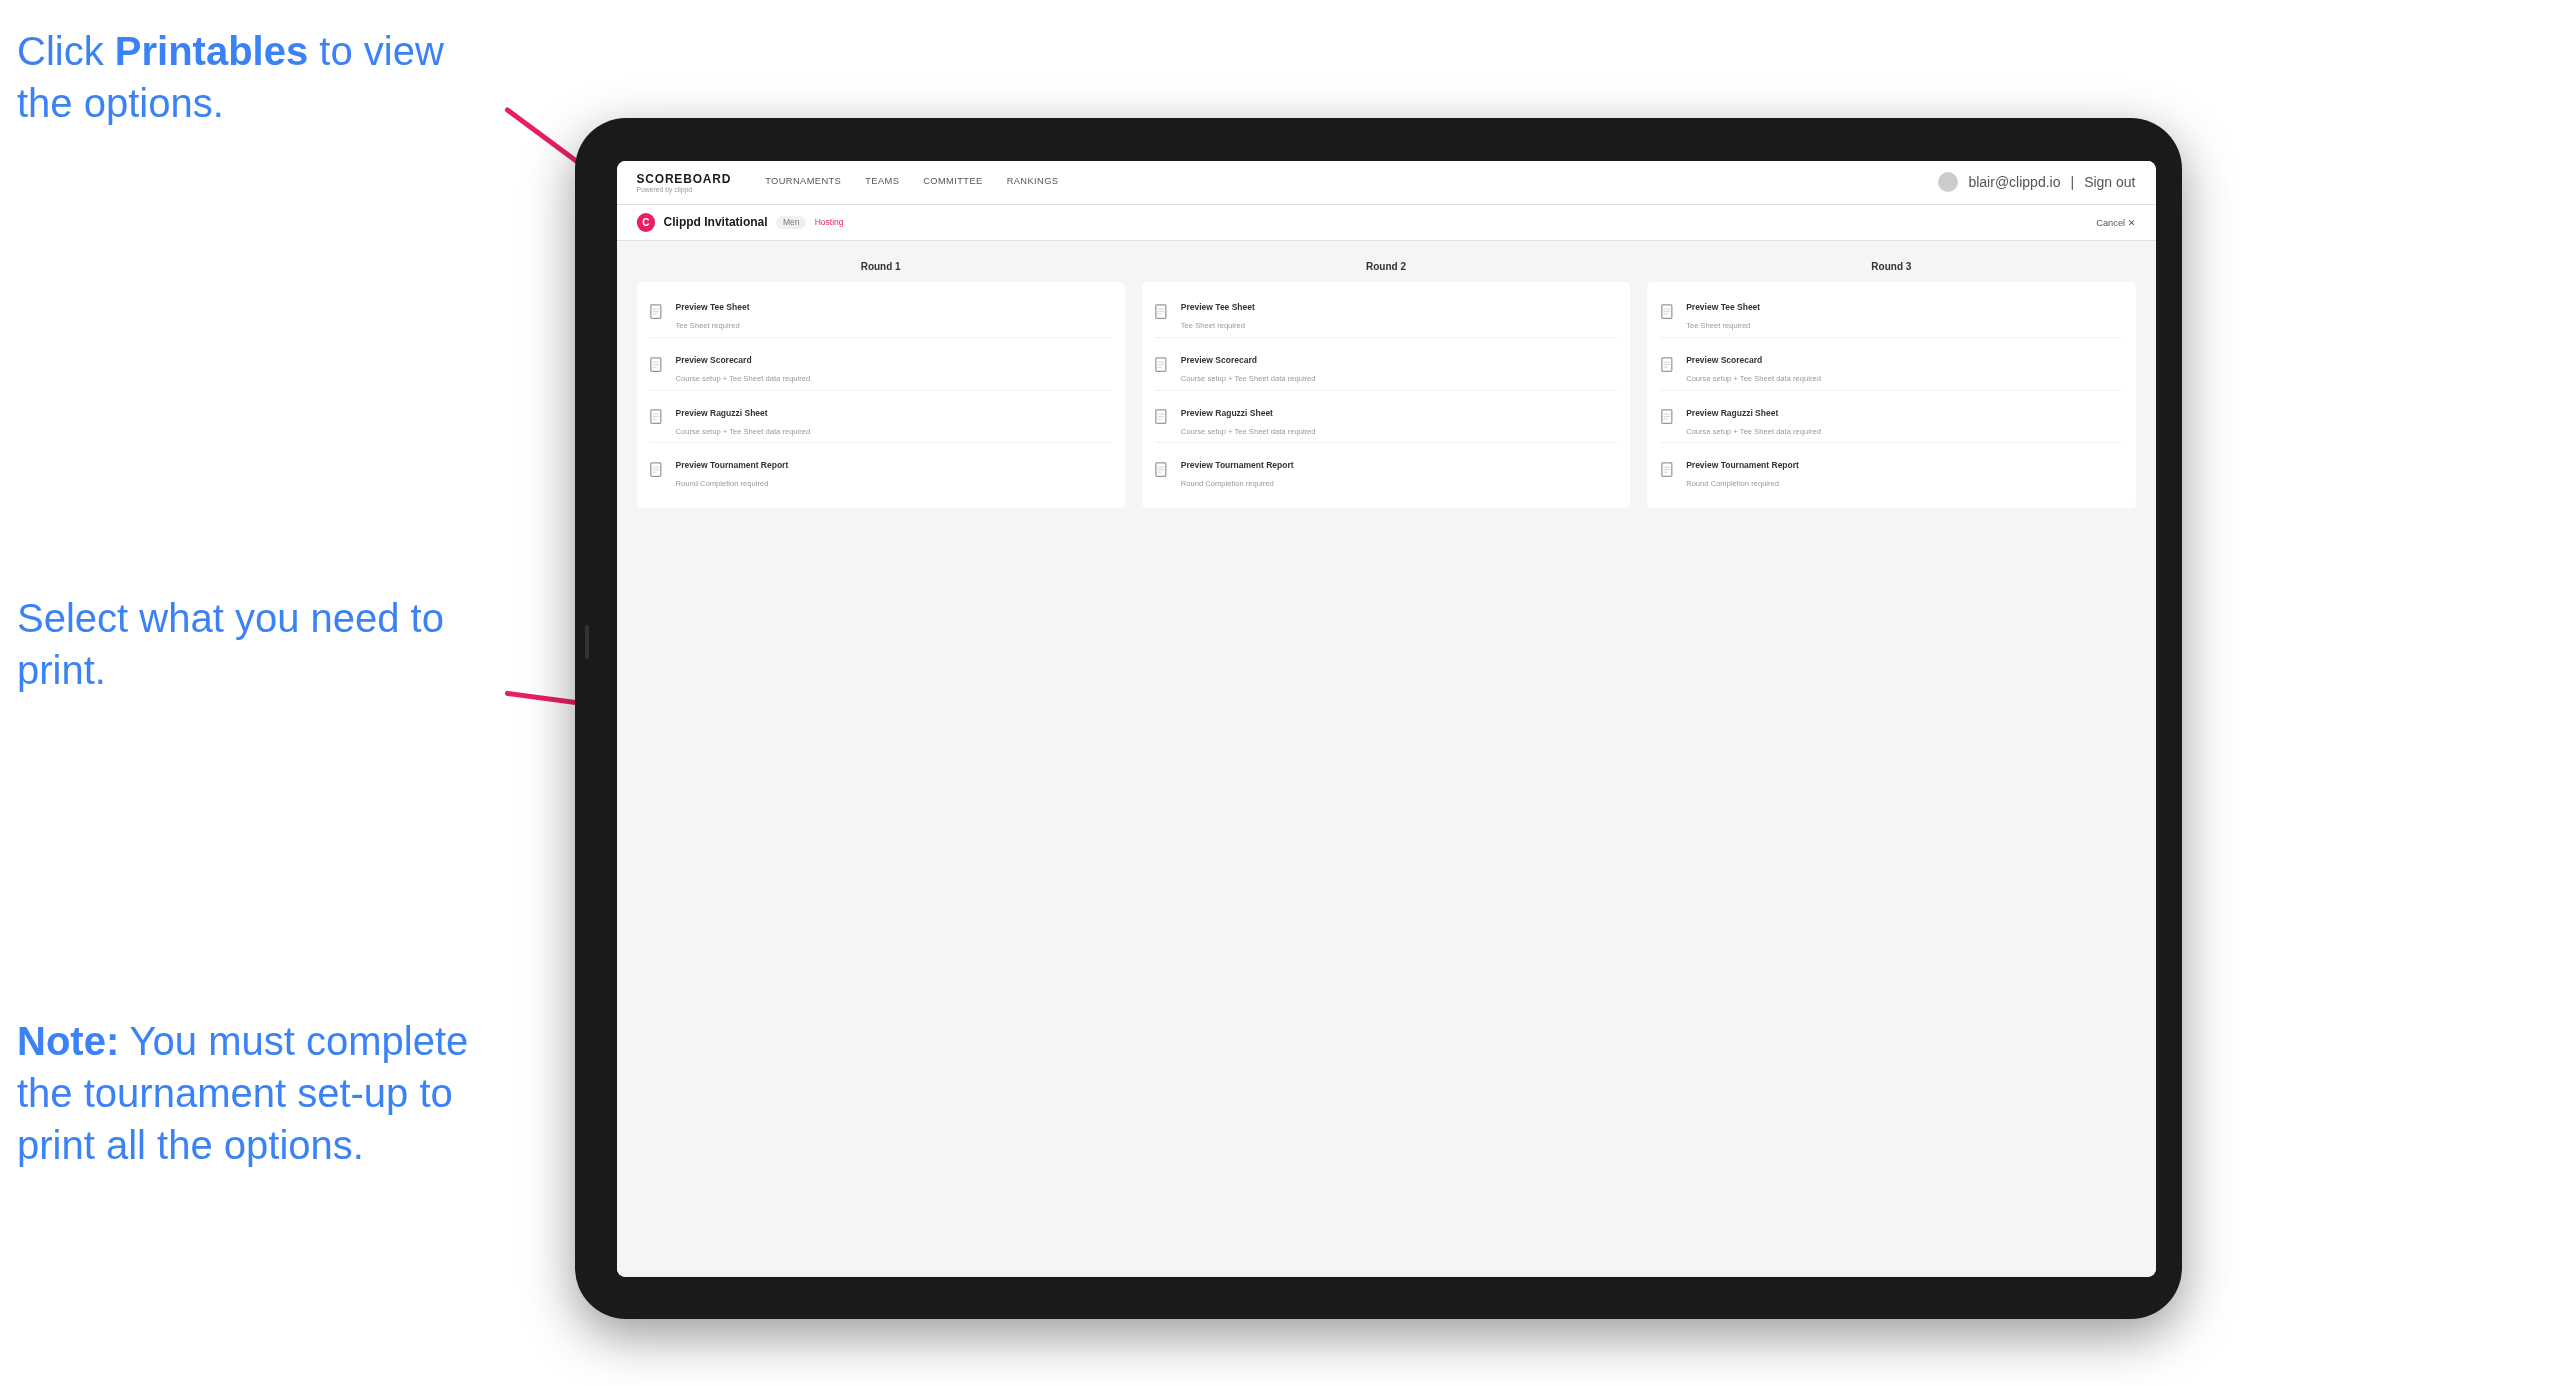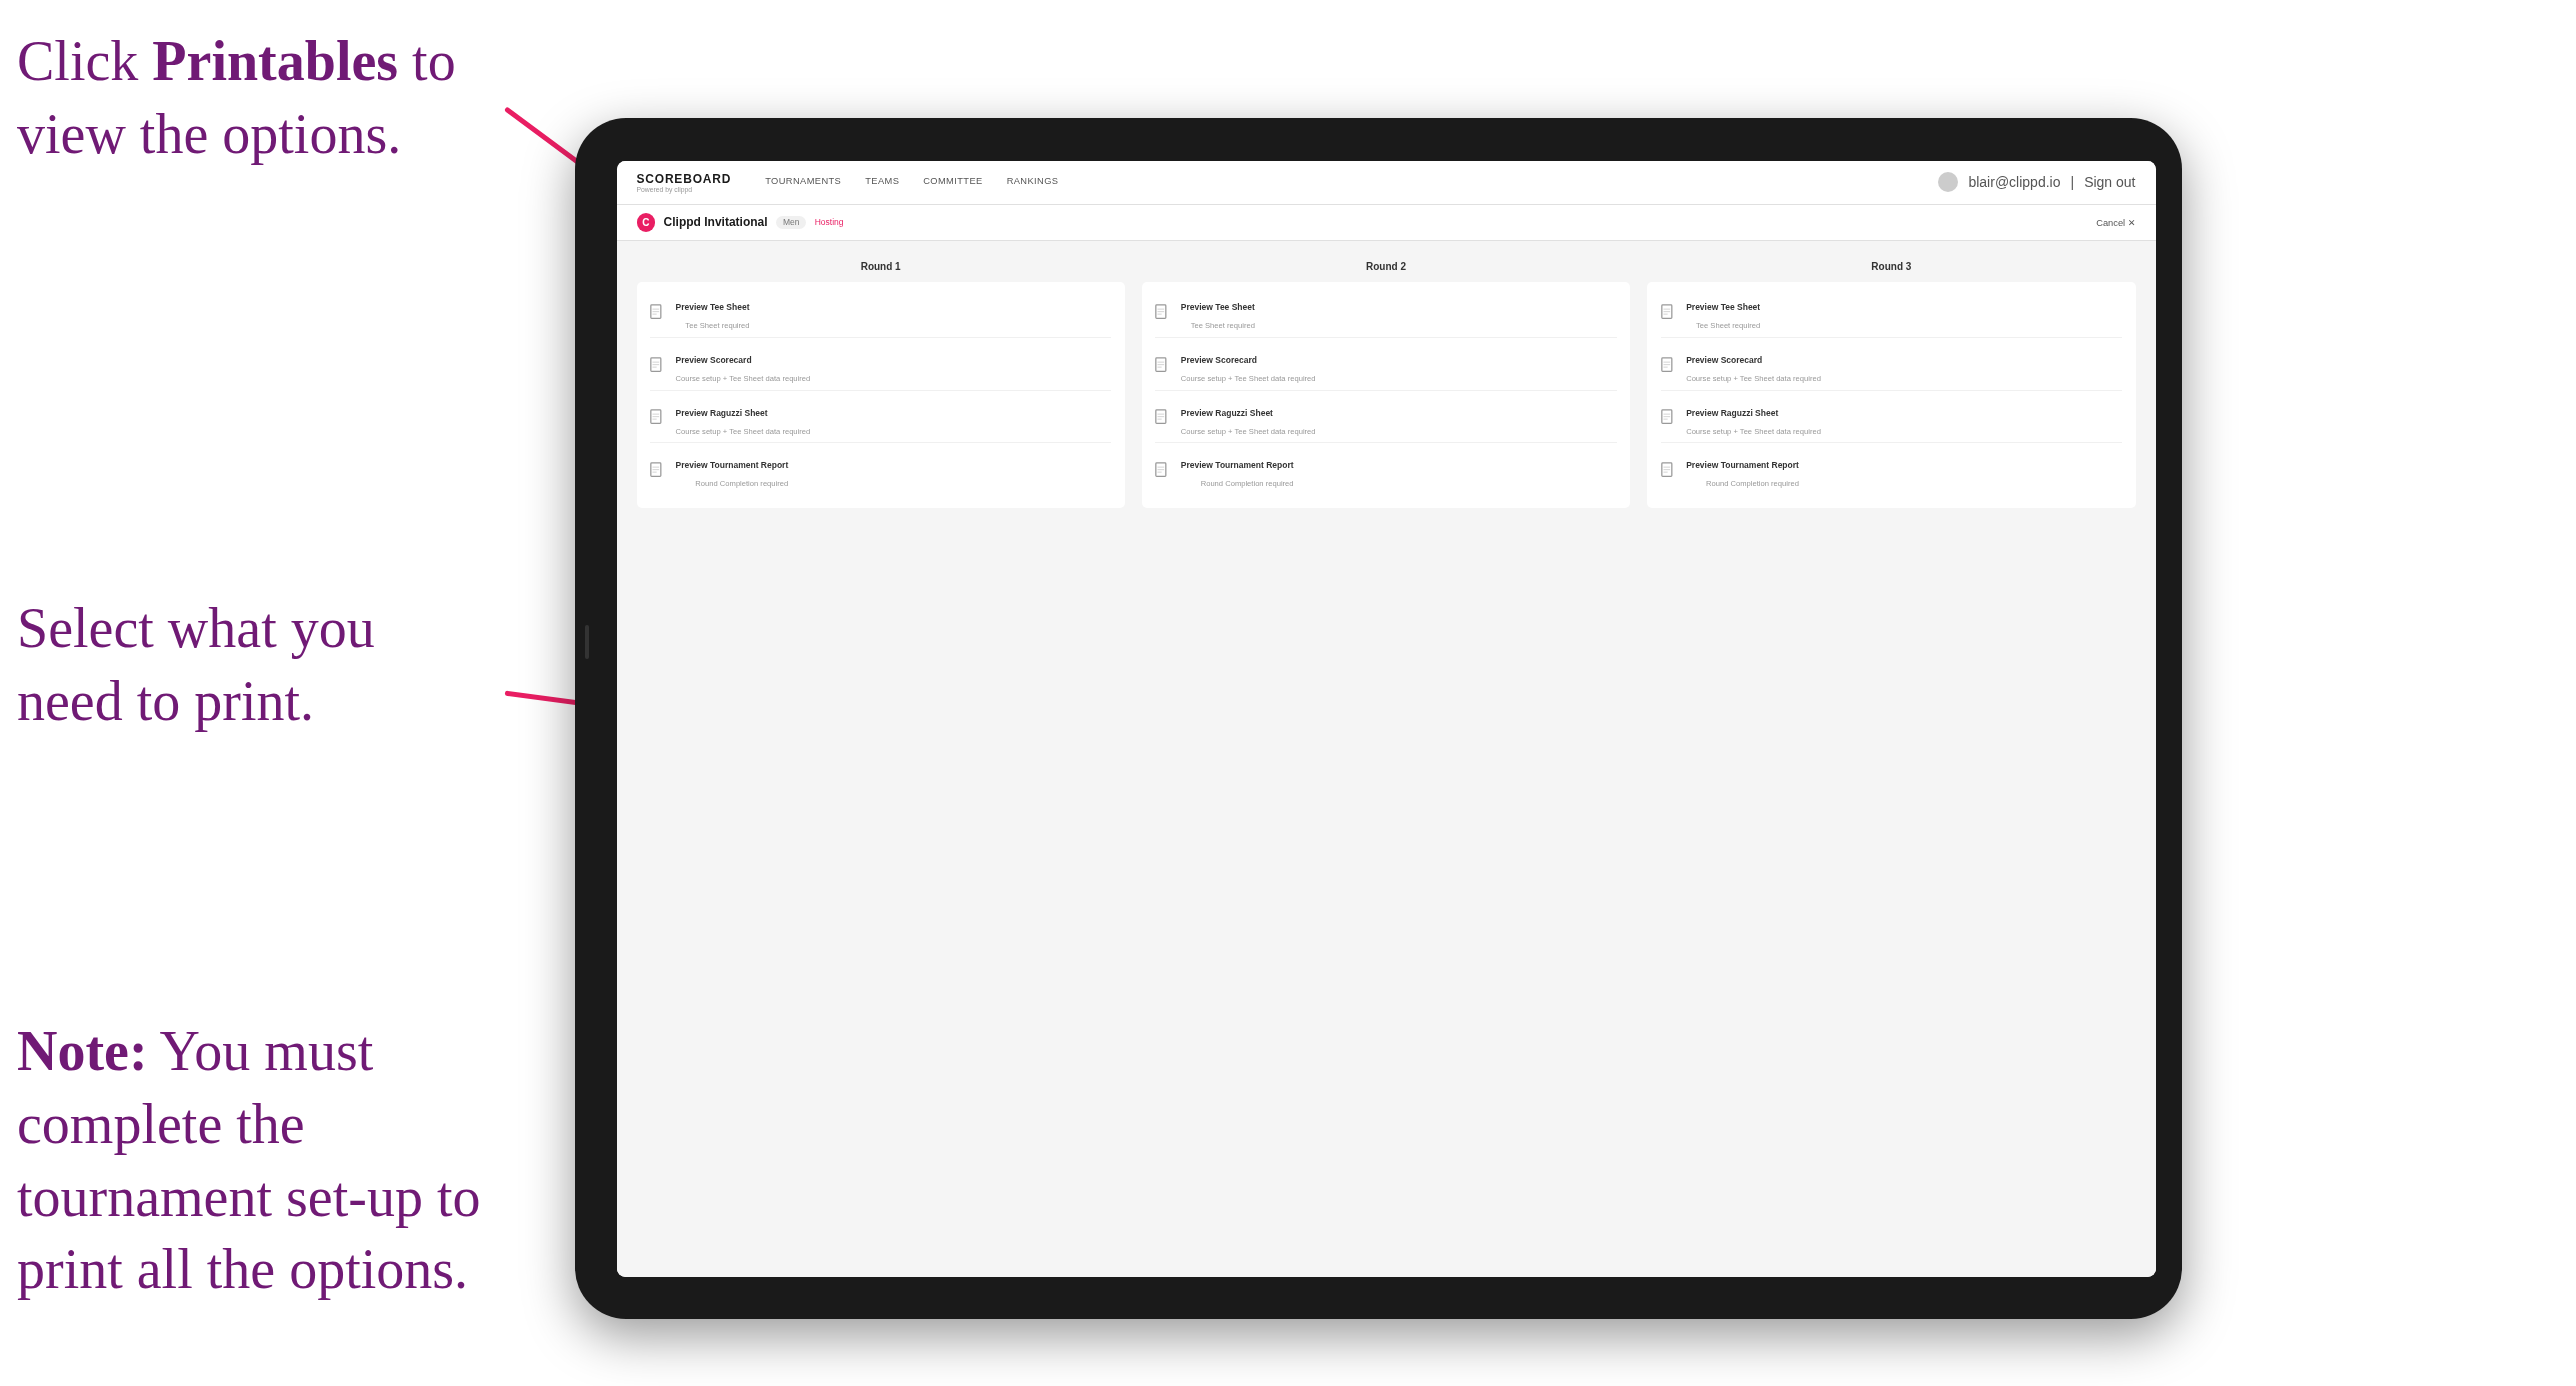--- a/index.html
+++ b/index.html
@@ -8,24 +8,23 @@
       font-family: -apple-system, BlinkMacSystemFont, 'Segoe UI', sans-serif;
       width: 2576px;
       height: 1386px;
       position: relative;
       overflow: hidden;
     }
 
     
     .annotation {
       position: absolute;
-      font-size: 56px;
-      color: #701a75;
+      font-size: 40px;
+      color: #3b82f6;
       line-height: 1.3;
-      font-family: Liberation Serif, serif;
     }
     .annotation strong { font-weight: 700; }
 
     .annotation-top {
       top: 25px;
       left: 17px;
       width: 474px;
     }
     .annotation-middle {
       top: 592px;
@@ -264,21 +263,20 @@
       gap: 9px;
     }
     .print-item-title {
       font-size: 8.5px;
       font-weight: 600;
       color: #333;
     }
     .print-item-sub {
       font-size: 7.6px;
       color: #999;
-      text-align: right;
     }
   </style>
 </head>
 <body>
 
 <div class="annotation annotation-top">
   Click <strong>Printables</strong> to view the options.
 </div>
 
 <div class="annotation annotation-middle">

